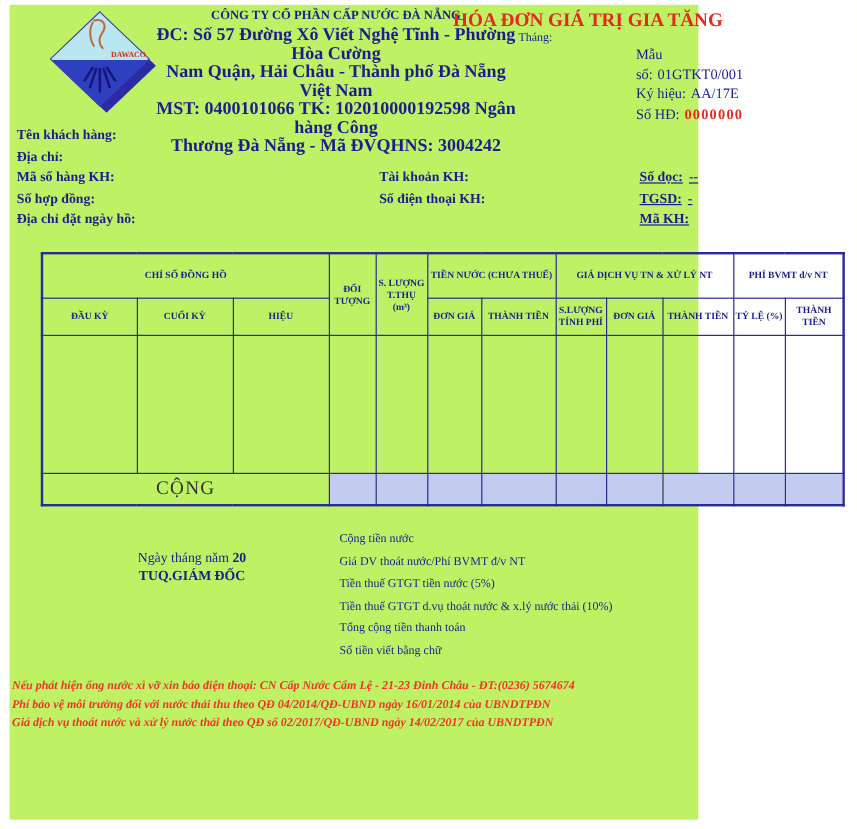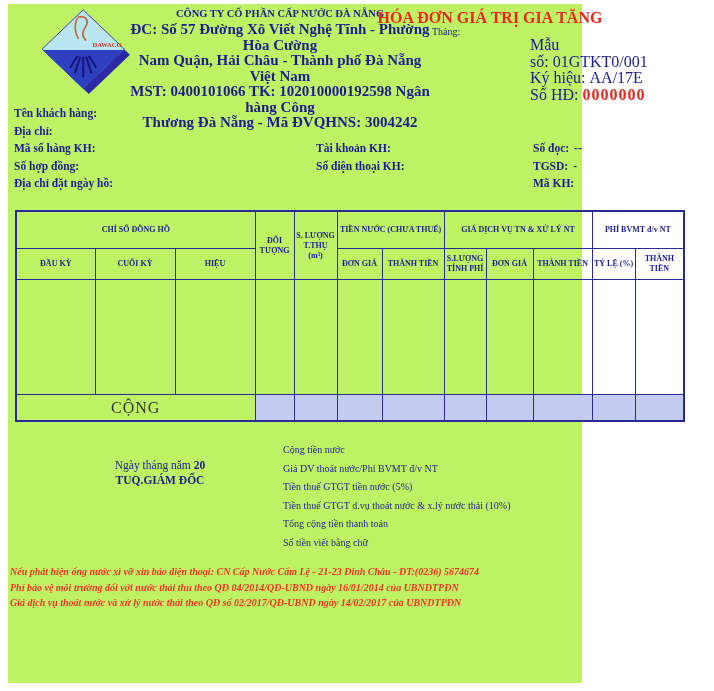--- a/index.html
+++ b/index.html
@@ -8,33 +8,33 @@
   .abs{position:absolute;}
   .b{font-weight:bold;}
 
   
   .logo{left:30px;top:4px;width:96px;height:86px;}
   .company-block{left:122px;top:2px;width:300px;text-align:center;color:#1c1c8f;font-weight:bold;}
   .company-name{font-size:10.5px;line-height:16px;}
   .company-line{font-size:15px;line-height:15.5px;}
   .invoice-title{left:352px;top:5px;width:260px;text-align:center;font-size:16px;font-weight:bold;color:#e8281e;}
   .month-label{left:424px;top:22px;font-size:10px;font-weight:normal;color:#1c1c8f;}
-  .form-block{left:522px;top:33px;font-size:16px;color:#1c1c8f;line-height:16.5px;}
+  .form-block{left:522px;top:33px;font-size:12px;color:#1c1c8f;line-height:16.5px;}
   .form-block .val{margin-left:4px;}
   .inv-no{color:#e8281e;font-weight:bold;letter-spacing:1px;}
 
   
   .cust{font-size:11.5px;font-weight:bold;color:#1c1c8f;line-height:17.5px;}
   .cust-left{left:6px;top:101px;}
   .cust-mid{left:308px;top:136px;}
-  .cust-right{left:525px;top:136px;}
+  .cust-right{left:525px;top:136px;text-decoration:underline;}
   .cust .val{margin-left:5px;font-weight:bold;}
 
   
-  table.meter{position:absolute;left:7px;top:206px;width:668px;border-collapse:collapse;border:2px solid #2a2a96;table-layout:fixed;}
+  table.meter{position:absolute;left:26px;top:206px;width:668px;border-collapse:collapse;border:2px solid #2a2a96;table-layout:fixed;}
   table.meter td{border:1px solid #2a2a96;text-align:center;vertical-align:middle;color:#1c1c8f;font-weight:bold;font-size:8px;line-height:1.25;padding:1px;overflow:hidden;}
   tr.gh td{height:34px;}
   tr.sh td{height:28px;}
   tr.body-row td{height:112px;}
   tr.total-row td{height:23px;}
   tr.total-row .tl{font-size:16px;color:#333333;letter-spacing:1px;font-weight:normal;}
   td.hl{background:#c3cbf0;}
 
   
   .signature{left:52px;top:454px;width:200px;text-align:center;color:#1c1c8f;font-size:11.5px;line-height:15px;}

